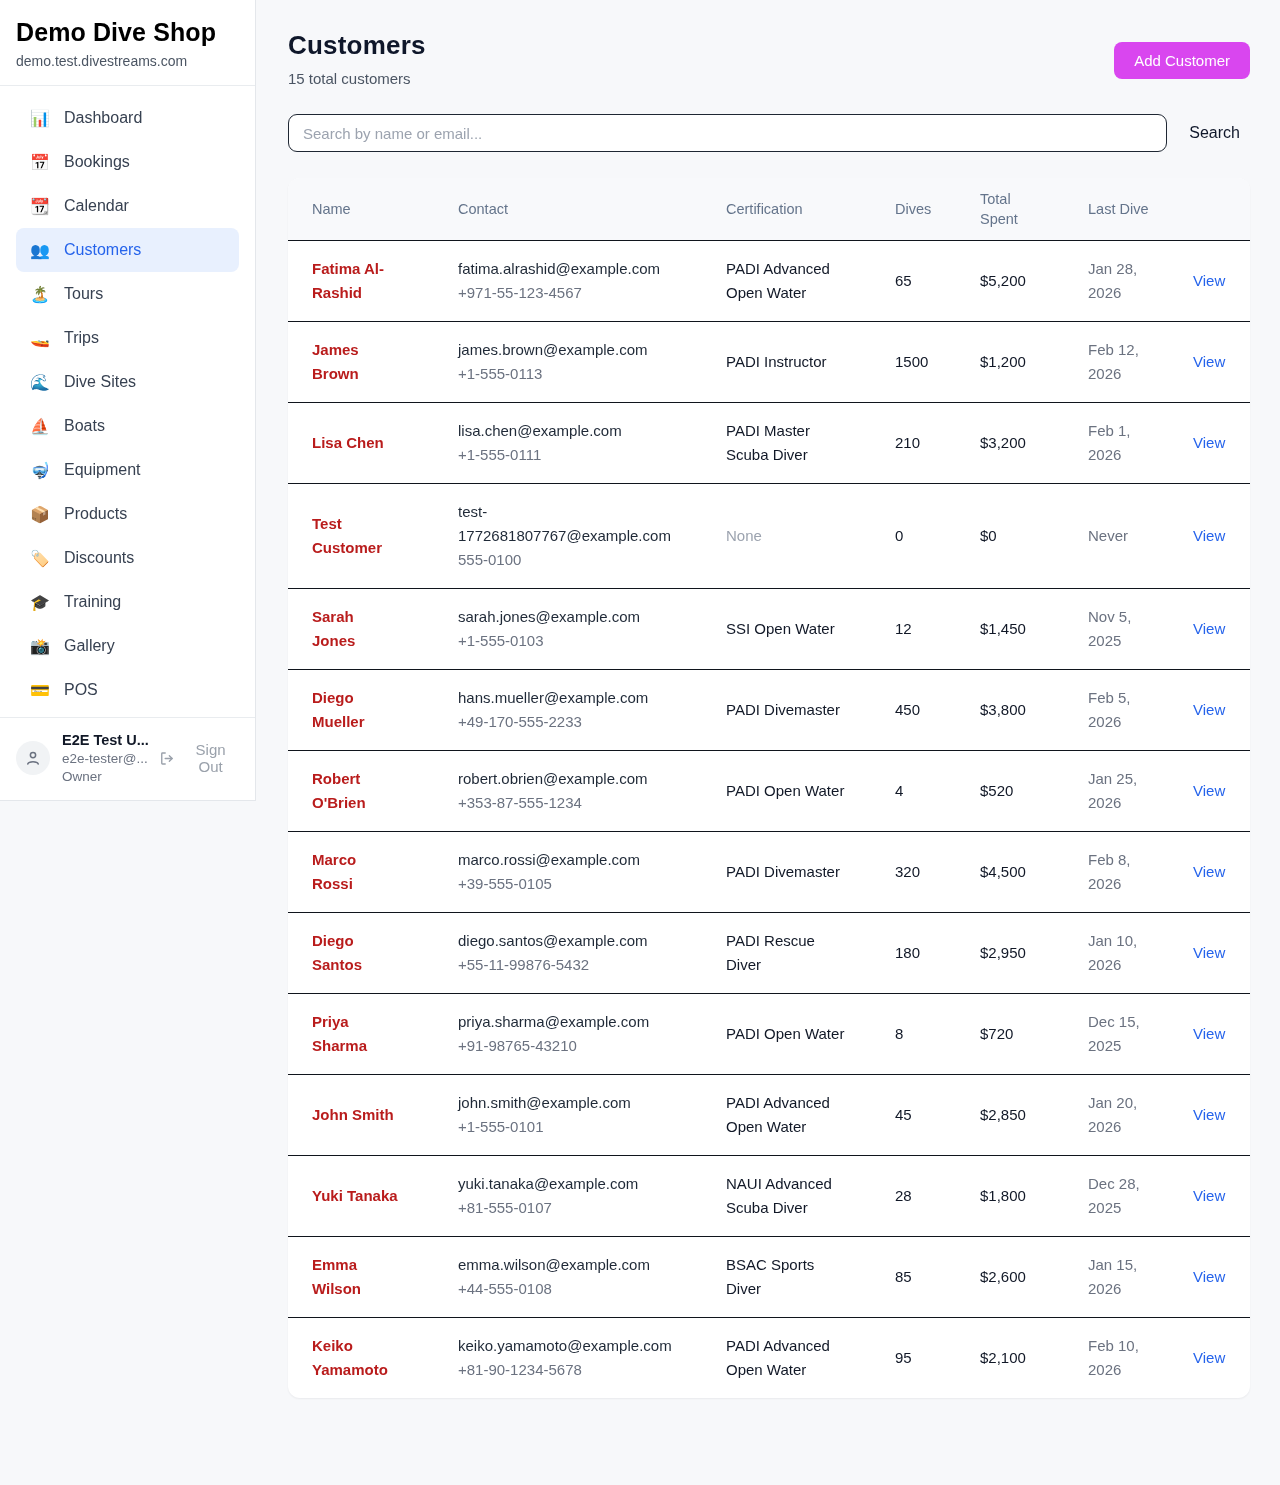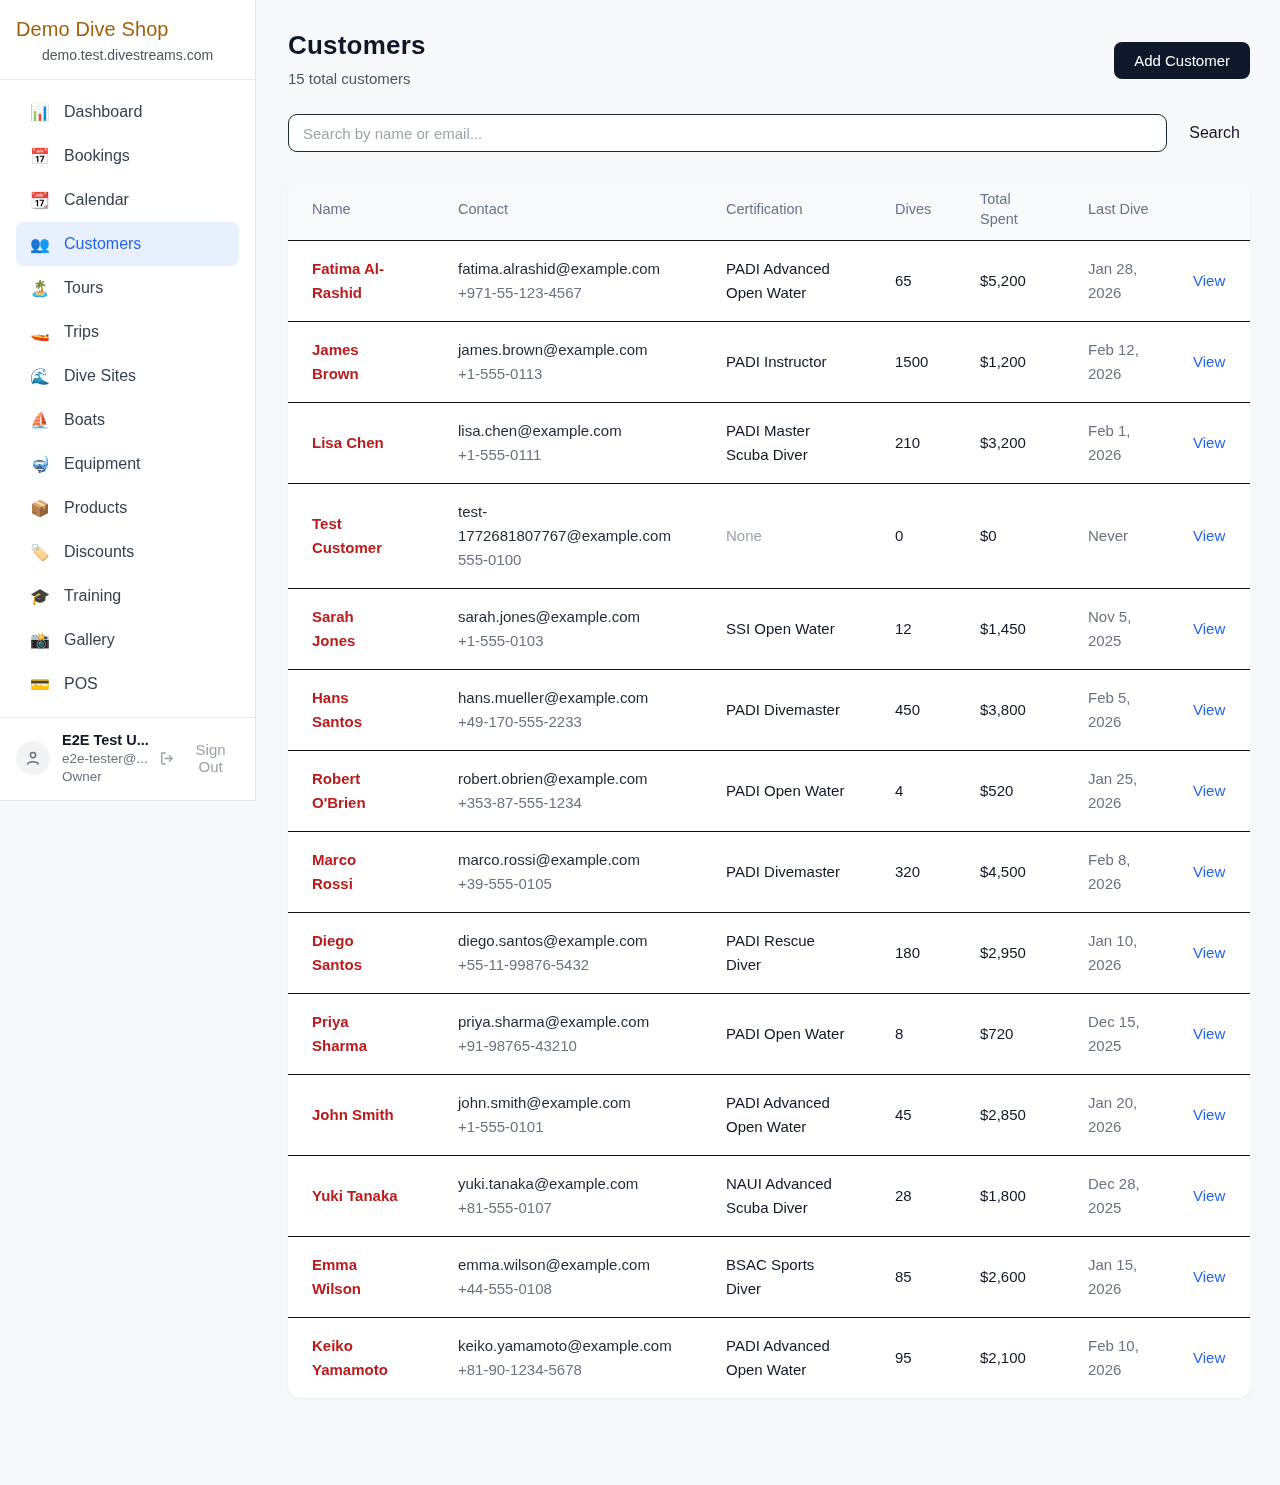--- a/index.html
+++ b/index.html
@@ -14,22 +14,22 @@
   
   .sidebar {
     position:absolute; top:0; left:0;
     width:256px; height:801px;
     background:#ffffff;
     border-right:1px solid #e4e7eb;
     border-bottom:1px solid #e4e7eb;
     display:flex; flex-direction:column;
   }
   .logo-block { padding:18px 16px 16px 16px; border-bottom:1px solid #e9ecef; }
-  .shop-name { color:#a16207; font-size:20px; font-weight:normal; letter-spacing:.1px; }
-  .shop-domain { color:#4b5563; font-size:14px; margin-top:6px;text-align:center; }
+  .shop-name { color:#000000; font-size:25px; font-weight:bold; letter-spacing:.1px; }
+  .shop-domain { color:#4b5563; font-size:14px; margin-top:6px; }
   .nav { padding:10px 8px 0 8px; flex:1 1 auto; }
   .nav-item {
     display:flex; align-items:center; gap:14px;
     height:44px; padding:0 14px; margin:0 8px;
     border-radius:8px; cursor:pointer;
     color:#374151; font-size:16px;
   }
   .nav-item.active { background:#e8f0fe; color:#2563eb; }
   .nav-icon { width:20px; text-align:center; font-size:16px; flex:0 0 20px; }
   .user-block {
@@ -52,21 +52,21 @@
     color:#9aa1ab; font-size:15px; cursor:pointer; background:none; border:none;
     font-family:inherit;
   }
 
   
   .main { margin-left:256px; padding:30px 30px 26px 32px; }
   .page-header { display:flex; justify-content:space-between; align-items:flex-start; }
   .page-title { font-size:26px; font-weight:bold; color:#0f172a; letter-spacing:.2px; }
   .page-subtitle { font-size:15px; color:#4b5563; margin-top:9px; }
   .btn-primary {
-    background:#0f172a; color:#ffffff; border:none; cursor:pointer;
+    background:#d946ef; color:#ffffff; border:none; cursor:pointer;
     font-family:inherit; font-size:15px; font-weight:500;
     padding:0 20px; height:37px; border-radius:8px; margin-top:12px;
   }
   .search-row { display:flex; align-items:center; margin-top:27px; gap:22px; }
   .search-input {
     flex:1 1 auto; height:38px;
     border:1px solid #1f2733; border-radius:9px;
     padding:0 14px; font-size:15px; font-family:inherit;
     color:#111827; background:#ffffff; outline:none;
   }
@@ -312,21 +312,21 @@
       <div class="phone">+1-555-0103</div>
     </td>
     <td class="c-cert">SSI Open Water</td>
     <td class="c-dives">12</td>
     <td class="c-total">$1,450</td>
     <td class="c-last">Nov 5, 2025</td>
     <td class="c-view"><a class="view-link">View</a></td>
   </tr>
 
   <tr>
-    <td class="c-name"><a class="name-link">Hans Santos</a></td>
+    <td class="c-name"><a class="name-link">Diego Mueller</a></td>
     <td class="c-contact">
       <div class="email">hans.mueller@example.com</div>
       <div class="phone">+49-170-555-2233</div>
     </td>
     <td class="c-cert">PADI Divemaster</td>
     <td class="c-dives">450</td>
     <td class="c-total">$3,800</td>
     <td class="c-last">Feb 5, 2026</td>
     <td class="c-view"><a class="view-link">View</a></td>
   </tr>

